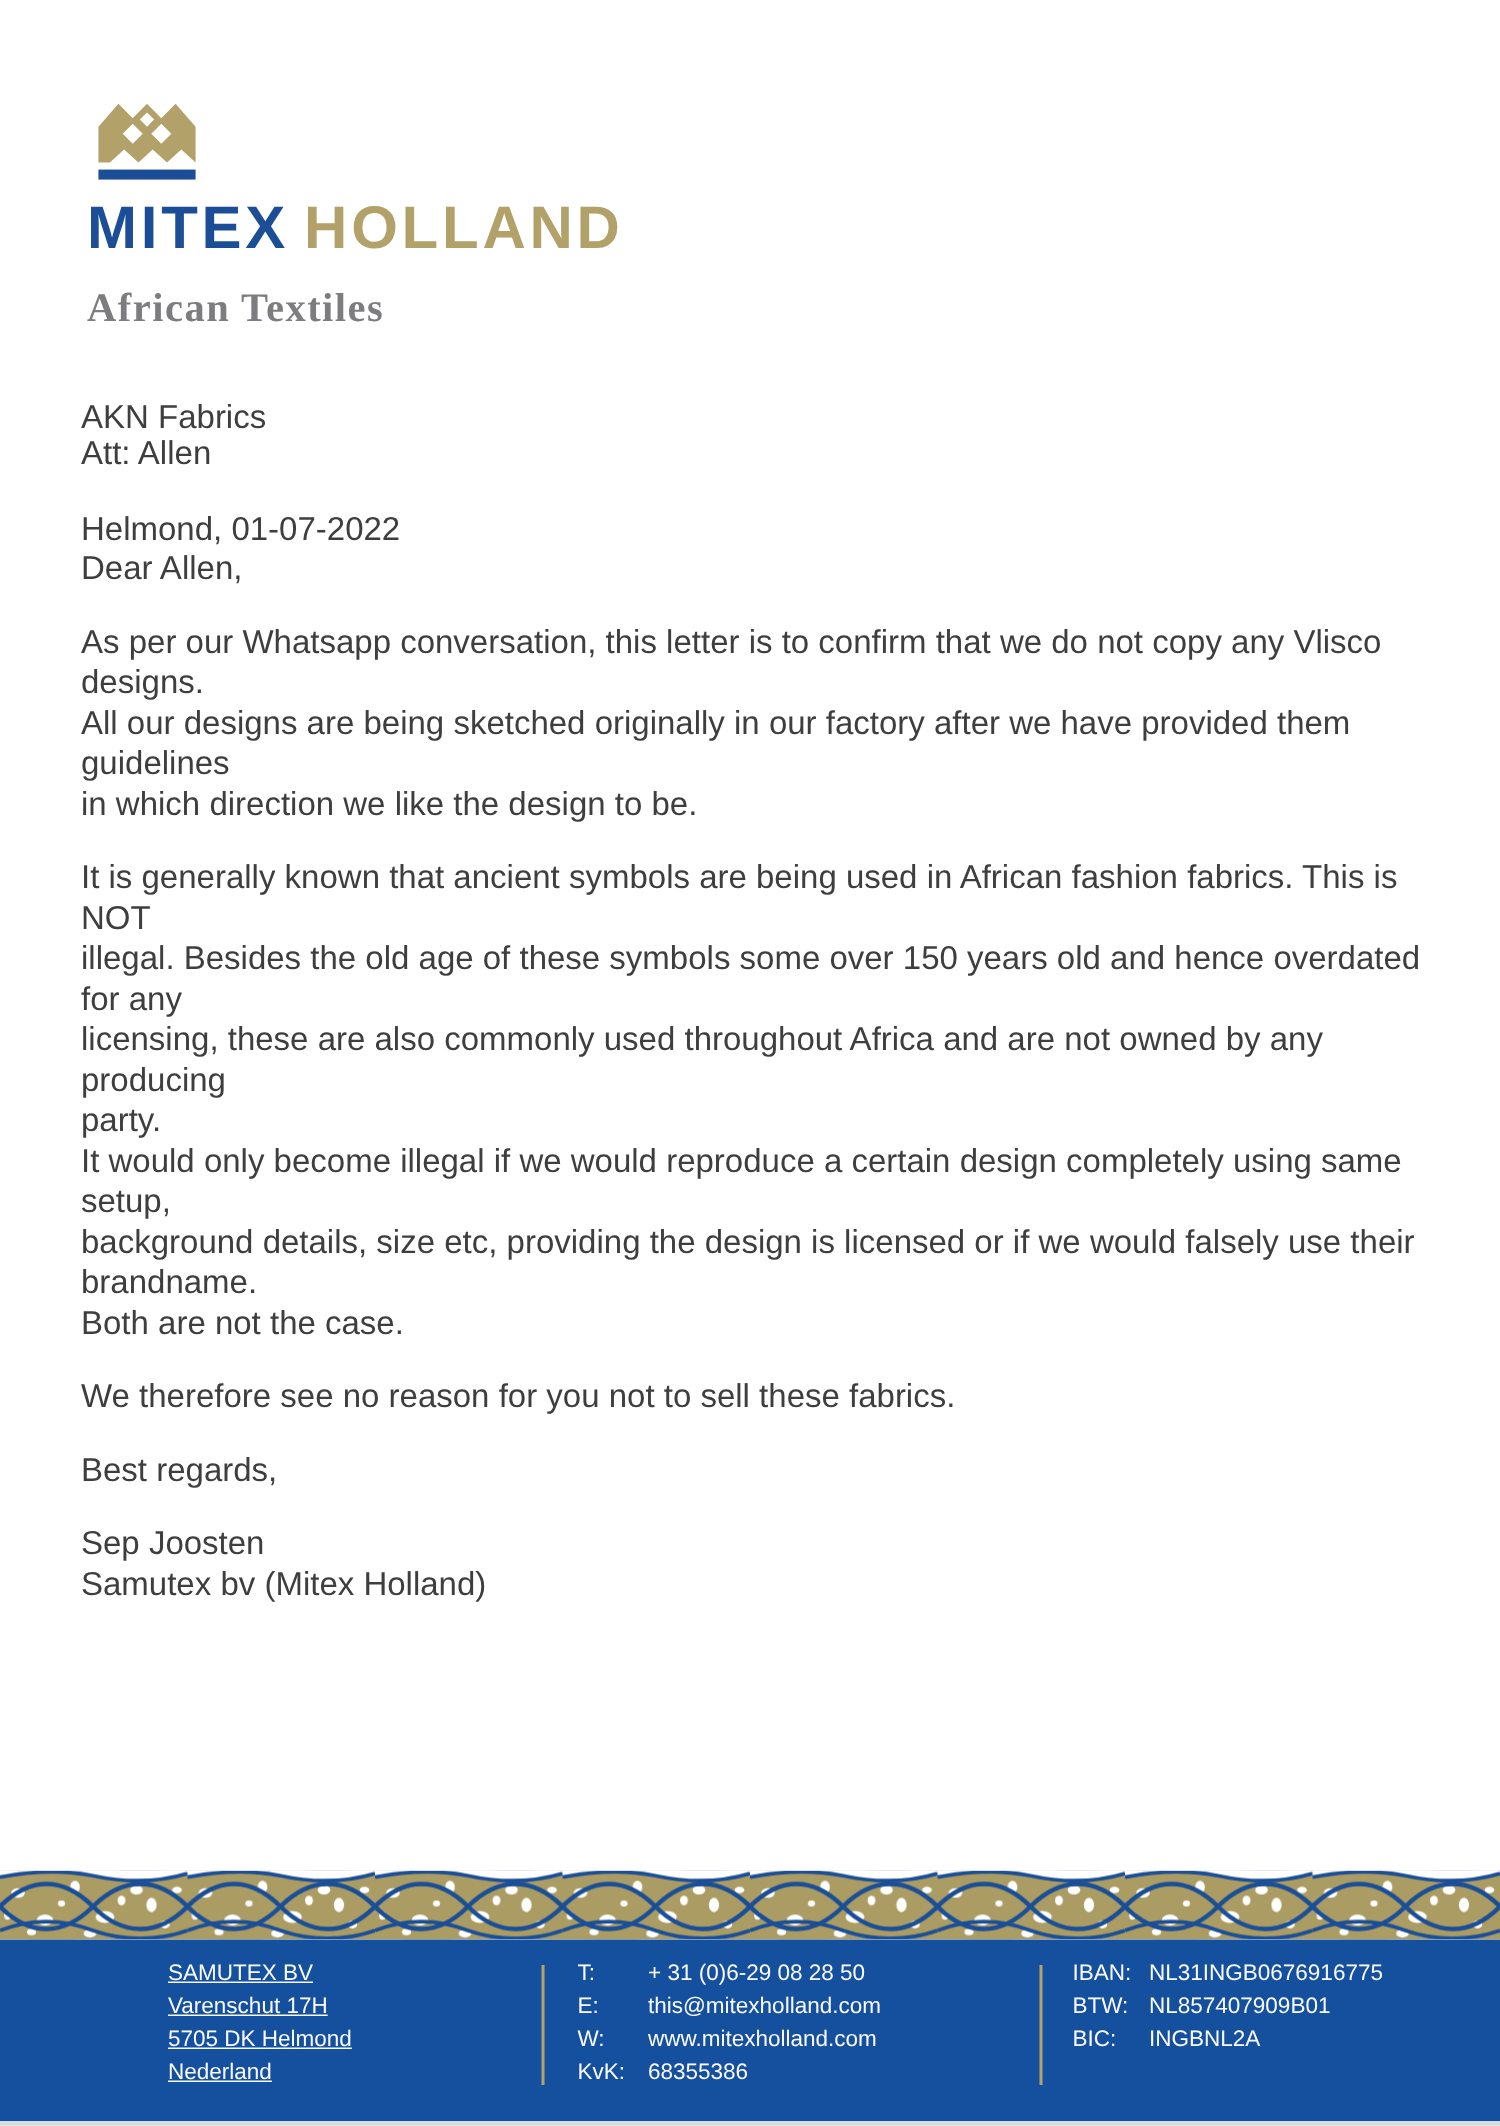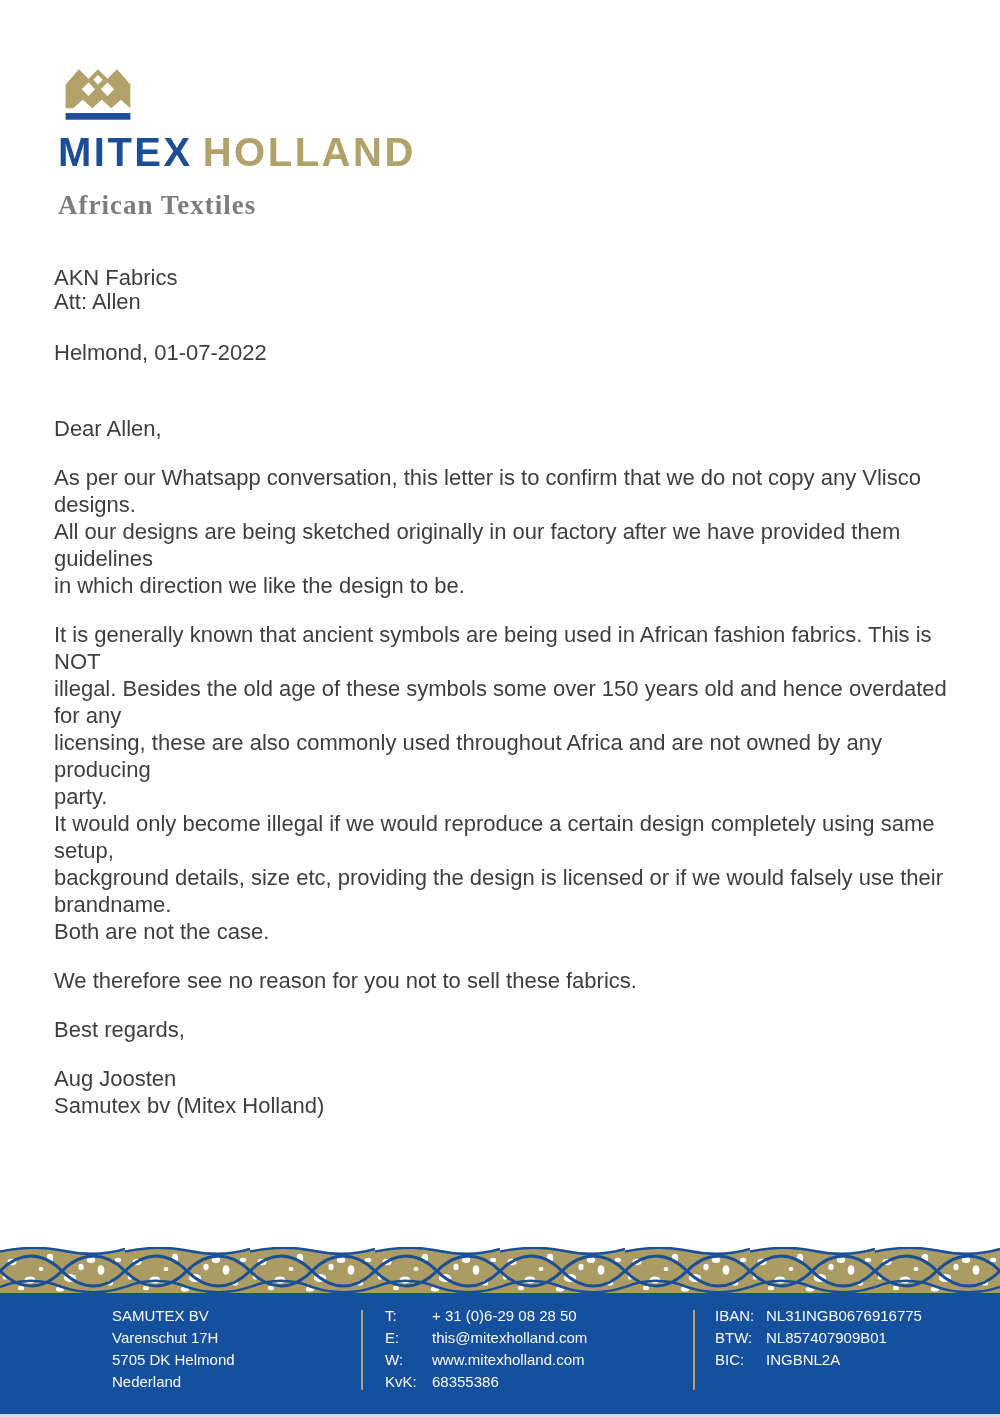--- a/index.html
+++ b/index.html
@@ -46,41 +46,41 @@
     position: absolute;
     left: 54px;
     top: 266px;
     width: 906px;
     color: #3e3e3e;
     font-size: 22px;
     line-height: 27px;
   }
   .lines { white-space: pre-line; }
   .recipient { line-height: 24px; margin-bottom: 27px; }
-  .dateline  { line-height: 24px; margin-bottom: 50px; }
+  .dateline  { line-height: 24px; }
   .block { margin-bottom: 22px; }
 
   
   .pattern-band {
     position: absolute;
     left: 0; top: 1247px;
     width: 1000px; height: 46px;
     line-height: 0;
   }
   .footer-band {
     position: absolute;
     left: 0; top: 1293px;
     width: 1000px; height: 124px;
     background: #15509f;
     color: #fafafa;
     font-size: 15px;
     line-height: 22px;
   }
   .f-col { position: absolute; top: 12px; }
-  .f-address { left: 112px; }
+  .f-address { left: 112px; text-decoration: underline; }
   .f-contact { left: 385px; }
   .f-registration { left: 715px; }
   .f-divider {
     position: absolute;
     top: 17px;
     width: 2px; height: 80px;
     background: #b2a269;
   }
   .f-divider.d1 { left: 361px; }
   .f-divider.d2 { left: 693px; }
@@ -128,21 +128,21 @@
     <div class="block lines">It is generally known that ancient symbols are being used in African fashion fabrics. This is NOT
 illegal. Besides the old age of these symbols some over 150 years old and hence overdated for any
 licensing, these are also commonly used throughout Africa and are not owned by any producing
 party.
 It would only become illegal if we would reproduce a certain design completely using same setup,
 background details, size etc, providing the design is licensed or if we would falsely use their
 brandname.
 Both are not the case.</div>
     <div class="block lines">We therefore see no reason for you not to sell these fabrics.</div>
     <div class="block lines">Best regards,</div>
-    <div class="block lines">Aug Joosten
+    <div class="block lines">Sep Joosten
 Samutex bv (Mitex Holland)</div>
   </div>
 
   <div class="pattern-band">
     <svg width="1000" height="46" xmlns="http://www.w3.org/2000/svg">
       <defs>
         <pattern id="wax" width="125" height="46" patternUnits="userSpaceOnUse">
           <rect x="0" y="0" width="125" height="46" fill="#ab9c63"></rect>
 
           <ellipse cx="12" cy="15" rx="4.5" ry="3.2" fill="#ffffff"></ellipse>

